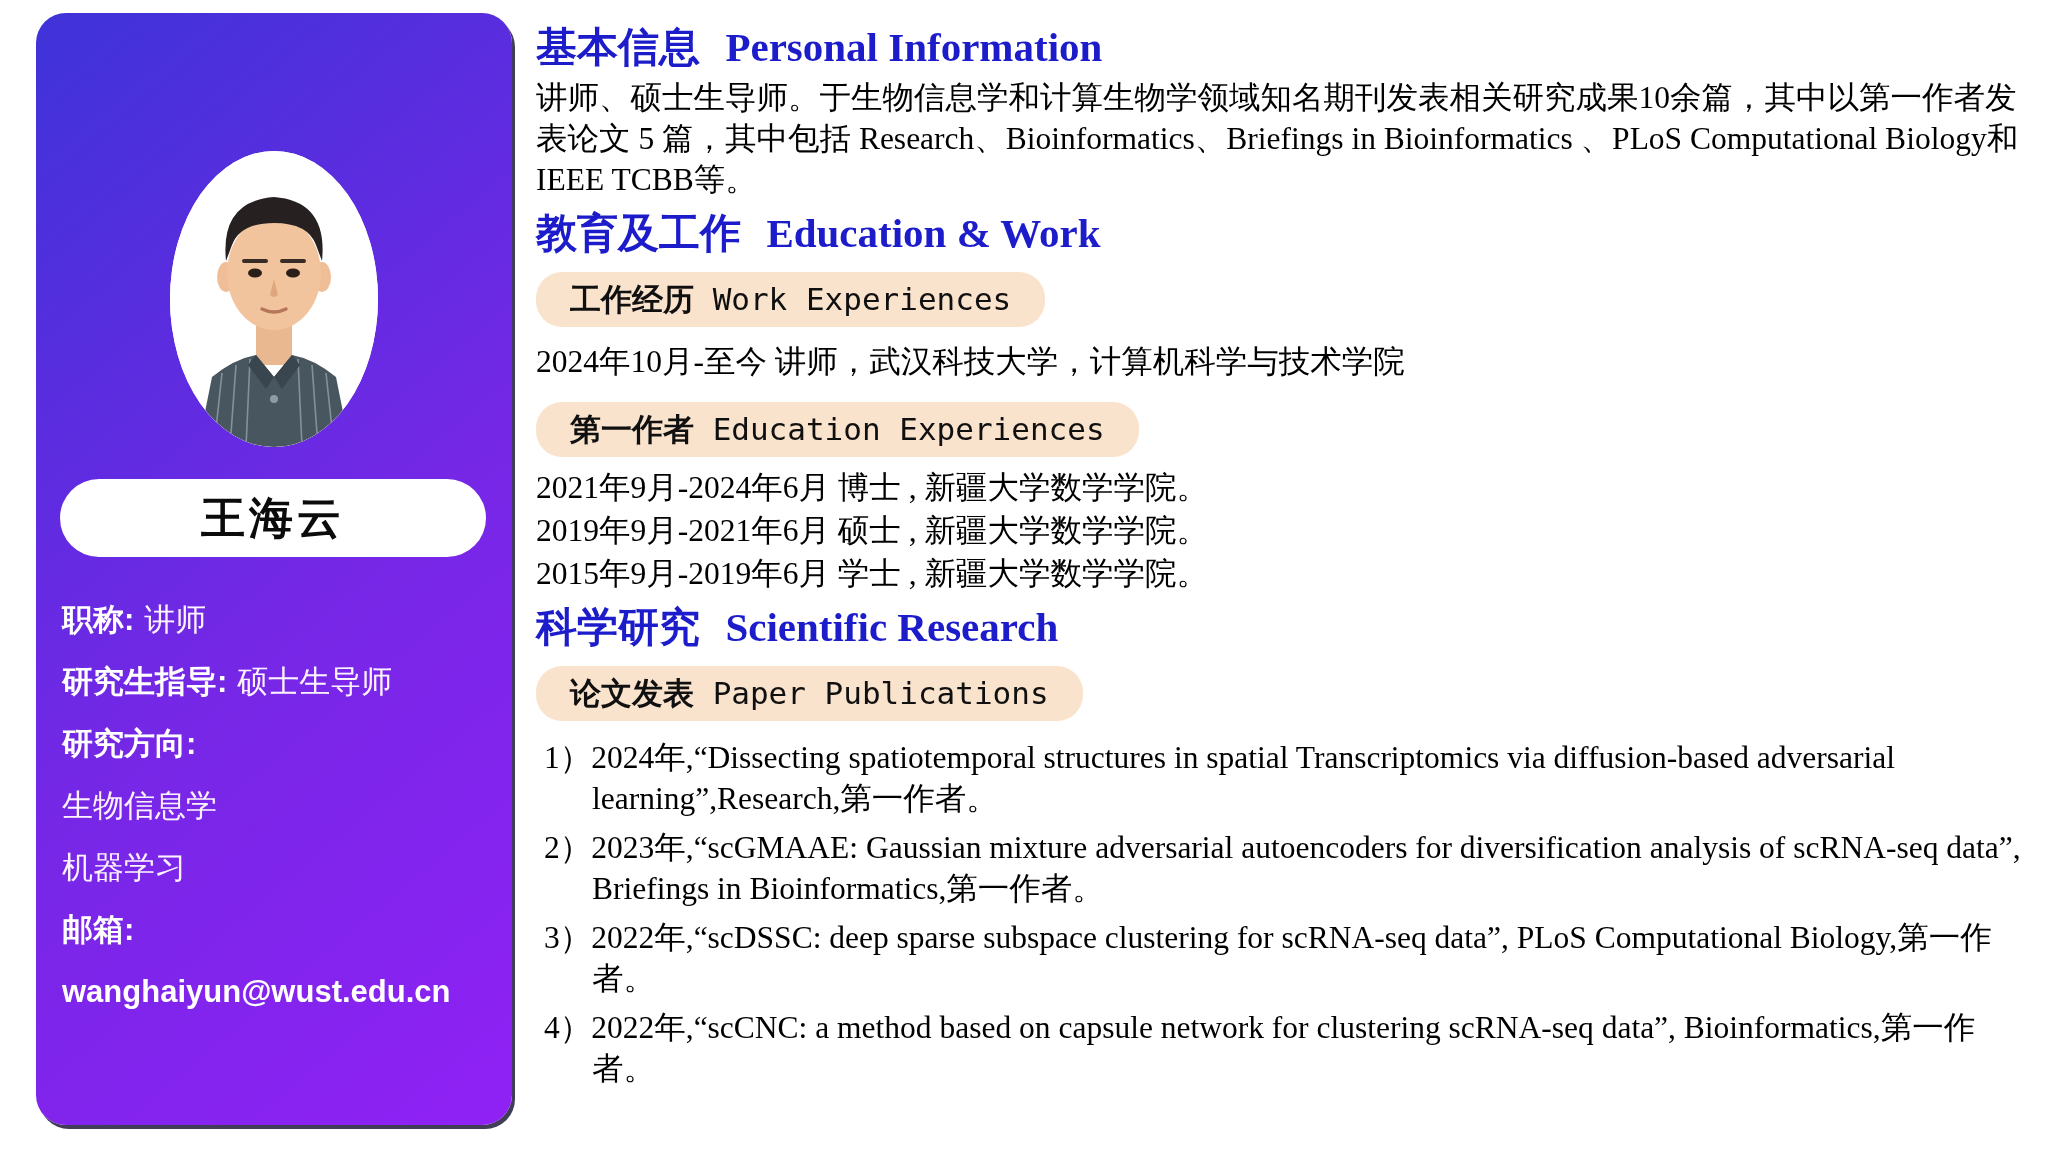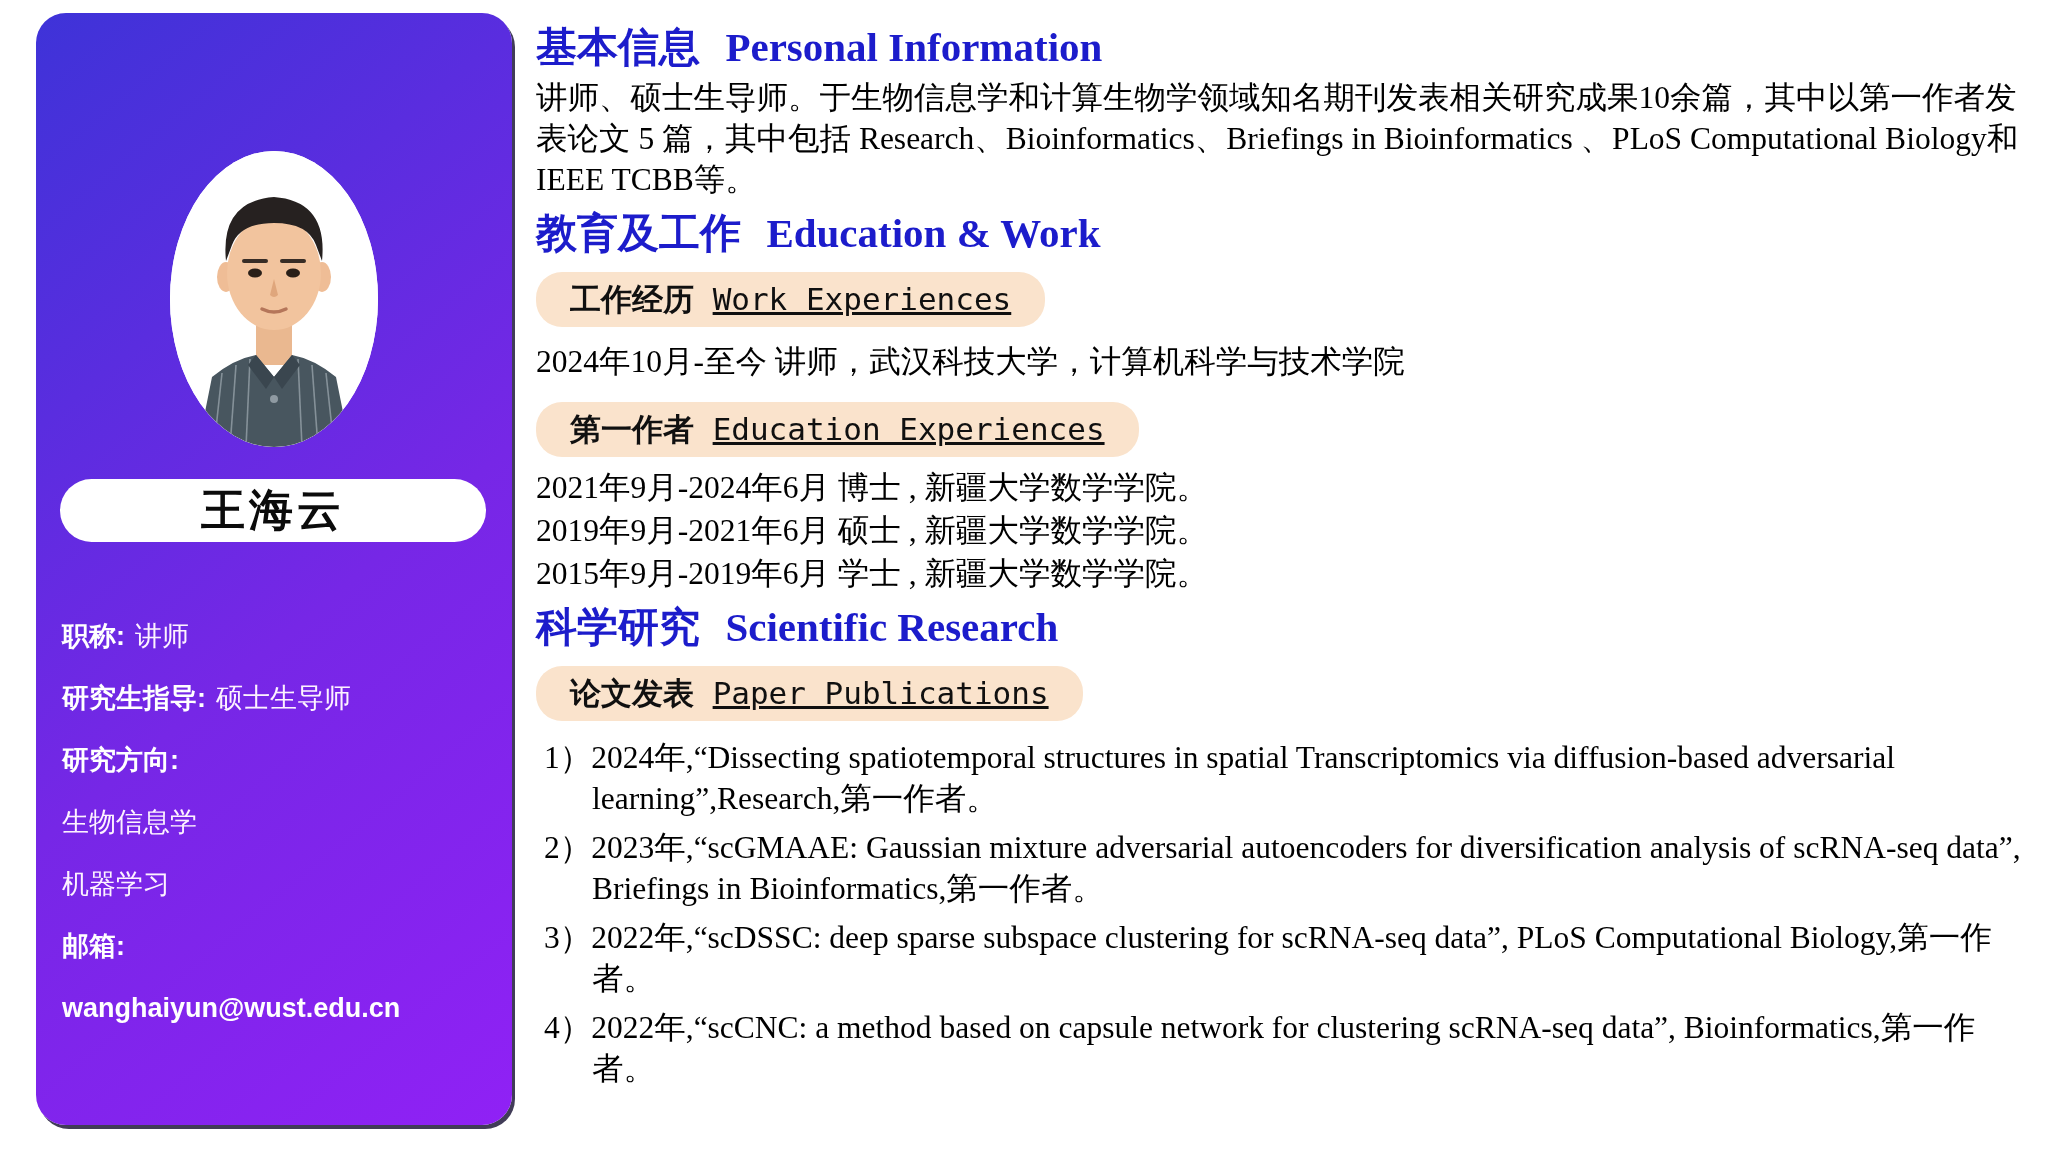--- a/index.html
+++ b/index.html
@@ -15,28 +15,28 @@
     background:linear-gradient(140deg,#3e33d8 0%,#7627e6 55%,#9021f5 100%);
     box-shadow:3px 4px 0 0 #413c58;
   }
   .photo{
     position:absolute;left:50%;top:138px;transform:translateX(-50%);
     width:208px;height:296px;background:#ffffff;border-radius:50%;
     overflow:hidden;
   }
   .photo svg{width:100%;height:100%;display:block;}
   .name-pill{
-    position:absolute;left:24px;right:26px;top:466px;height:63px;
+    position:absolute;left:24px;right:26px;top:466px;height:78px;
     background:#ffffff;border-radius:42px;
     display:flex;align-items:center;justify-content:center;
     font-size:44px;font-weight:bold;color:#0b0b0b;letter-spacing:4px;
   }
   .info{
-    position:absolute;left:26px;right:10px;top:592px;
-    color:#ffffff;font-size:27px;line-height:62px;white-space:nowrap;
+    position:absolute;left:26px;right:10px;top:576px;
+    color:#ffffff;font-size:31px;line-height:62px;white-space:nowrap;
   }
   .info .lbl{font-weight:bold;color:#ffffff;}
   .info .val{font-weight:normal;color:#fdf2ff;margin-left:10px;}
   .info .plain{font-weight:normal;color:#fdf2ff;}
   .info .email{font-weight:bold;color:#ffffff;}
   
   .main{position:absolute;left:536px;top:22px;width:1506px;}
   .sec-h{margin:0;font-size:41px;line-height:50px;color:#1c1ccb;font-weight:bold;}
   .sec-h .zh{font-family:"Liberation Sans","DejaVu Sans",sans-serif;}
   .sec-h .en{font-family:"Liberation Serif","DejaVu Serif",serif;margin-left:14px;}
@@ -44,21 +44,21 @@
     margin:5px 0 2px;font-size:31.5px;line-height:41px;color:#000;
     font-family:"Liberation Serif","DejaVu Serif",serif;
   }
   .h-gap{margin-top:8px;}
   .pill{
     display:inline-block;background:#fae3cc;border-radius:26px;
     padding:9px 34px;margin:14px 0 8px;
     font-size:31px;line-height:36px;color:#101010;
   }
   .pill .zh{font-weight:bold;font-family:"Liberation Sans","DejaVu Sans",sans-serif;}
-  .pill .en{font-family:"DejaVu Sans Mono","Liberation Mono",monospace;margin-left:10px;text-decoration:underline;}
+  .pill .en{font-family:"DejaVu Sans Mono","Liberation Mono",monospace;margin-left:10px;}
   .line{
     font-size:31.5px;line-height:41px;color:#000;margin:6px 0;
     font-family:"Liberation Serif","DejaVu Serif",serif;
   }
   .edu-list .line{margin:2px 0;}
   .pubs{margin-top:8px;}
   .pub{
     font-size:31.5px;line-height:41px;color:#000;
     font-family:"Liberation Serif","DejaVu Serif",serif;
     padding-left:48px;text-indent:-48px;margin:8px;

